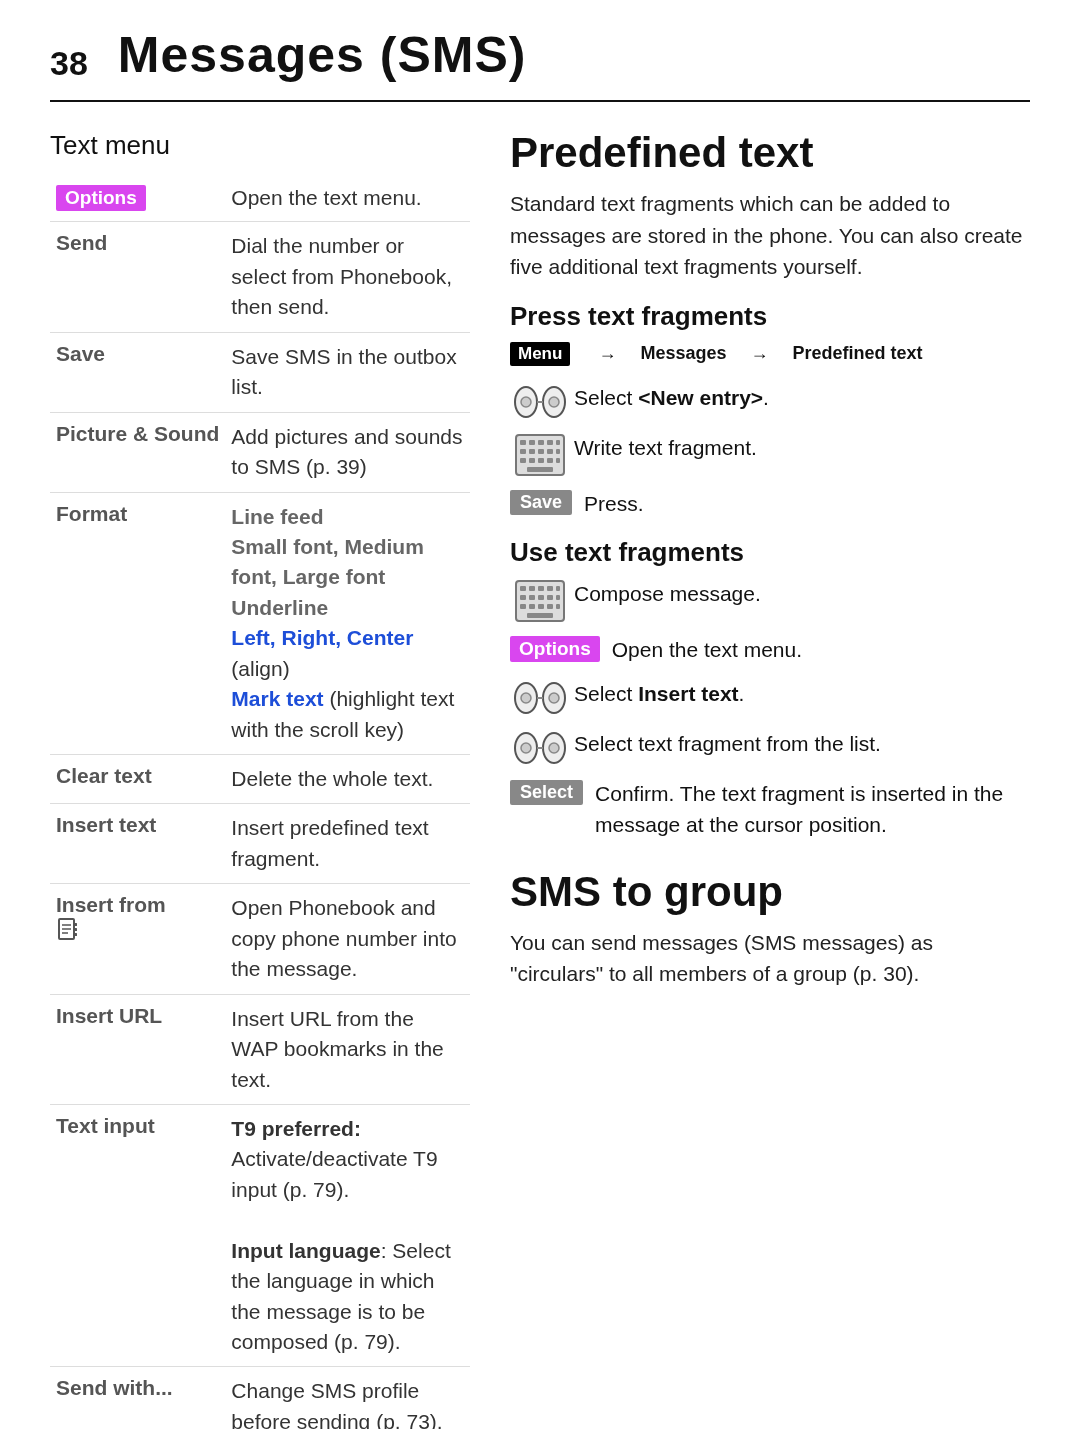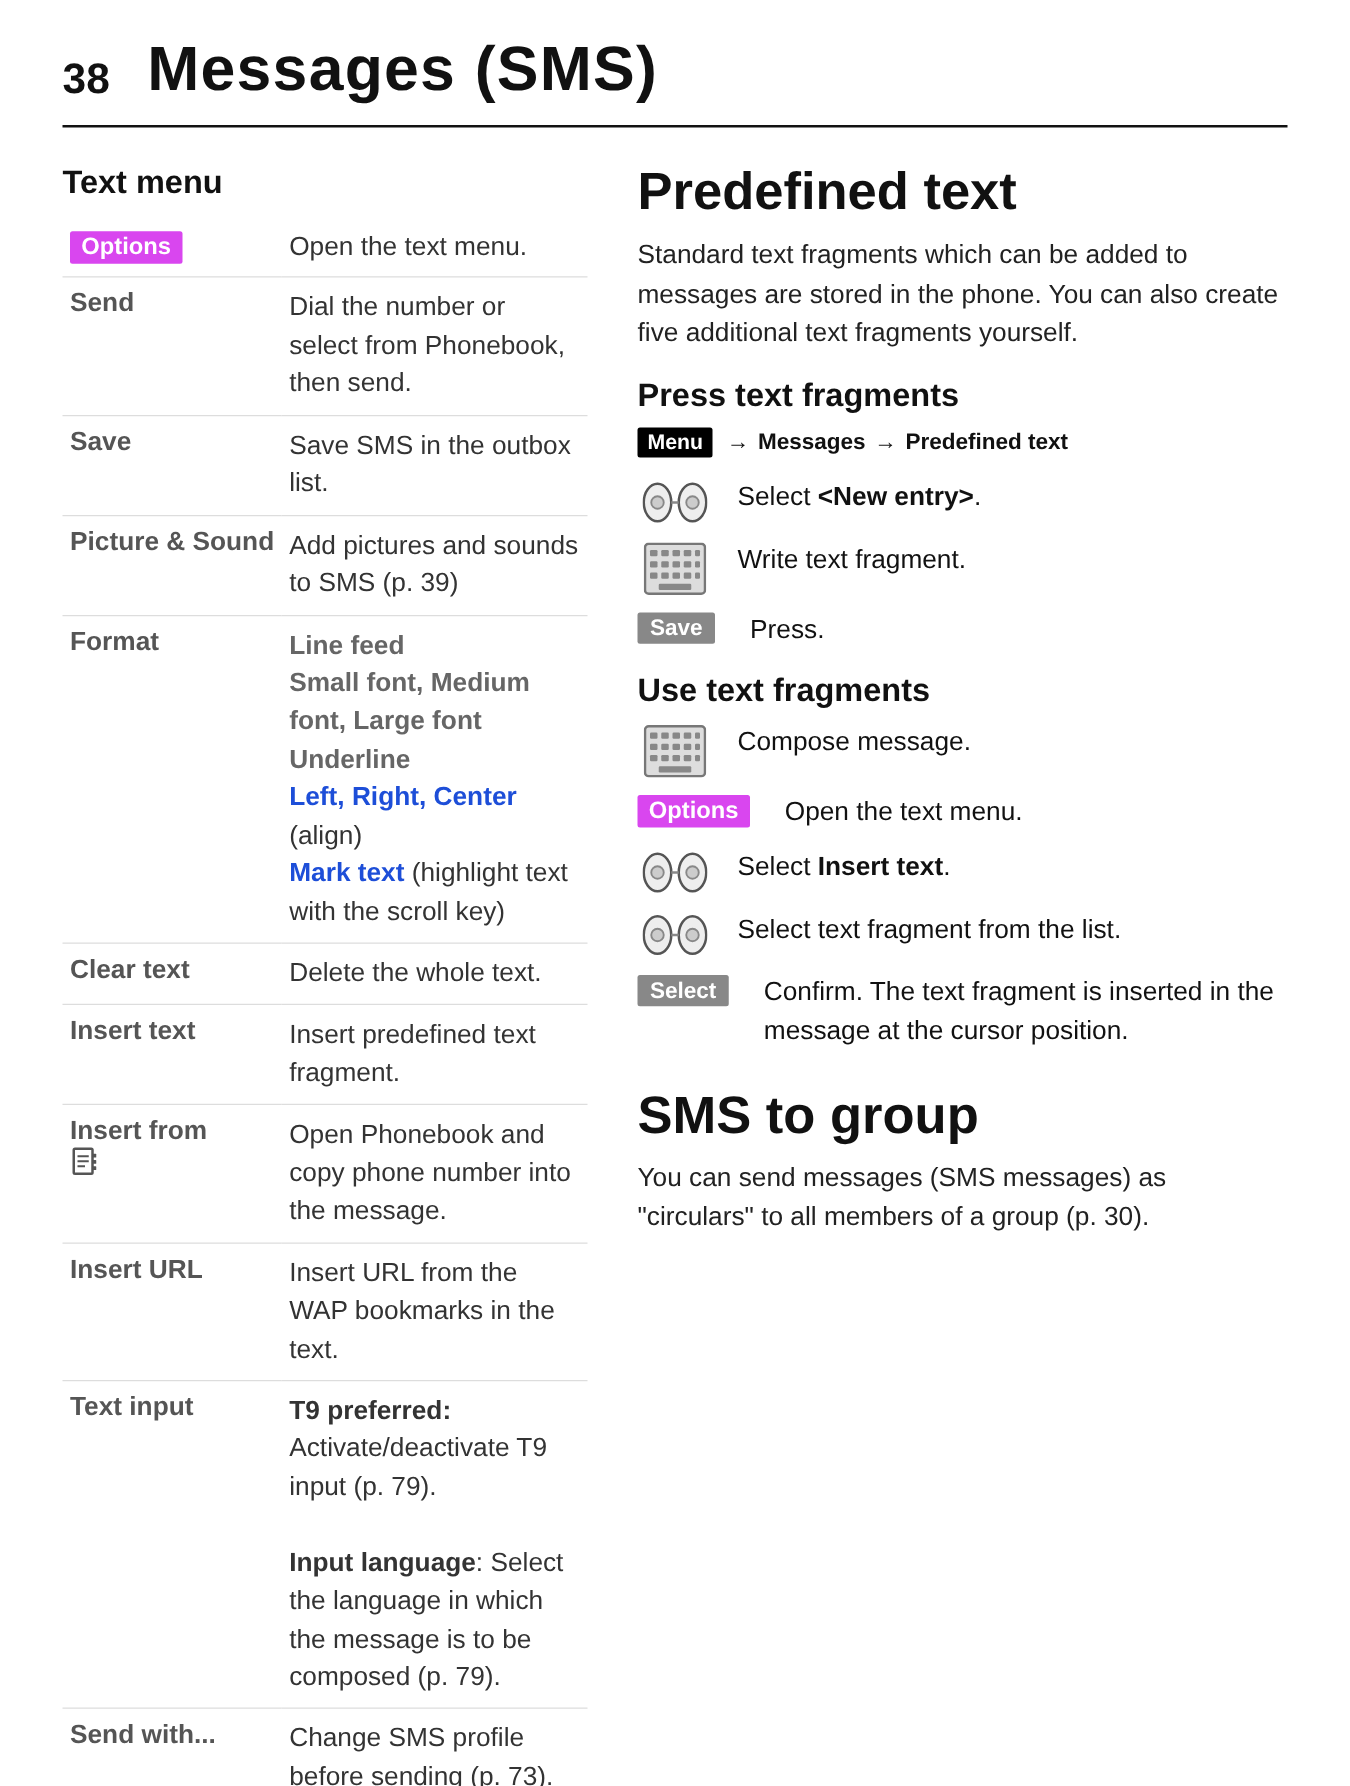--- a/index.html
+++ b/index.html
@@ -42,21 +42,21 @@
     .left-col {
       flex: 0 0 420px;
     }
     .right-col {
       flex: 1;
     }
 
     
     .section-title {
       font-size: 26px;
-      font-weight: bold;
+      font-weight: normal;
       margin-bottom: 14px;
     }
 
     
     .badge-options {
       display: inline-block;
       background: #d946ef;
       color: #fff;
       font-size: 19px;
       font-weight: bold;
@@ -157,38 +157,38 @@
       color: #222;
       margin-bottom: 14px;
     }
 
     
     .nav-path {
       font-size: 19px;
       margin-bottom: 16px;
       display: flex;
       align-items: center;
-      gap: 5px;
+      gap: 22px;
       flex-wrap: wrap;
     }
     .nav-arrow {
       font-size: 18px;
       margin: 0 2px;
     }
     .nav-bold {
       font-weight: bold;
       font-size: 18px;
     }
 
     
     .icon-row {
       display: flex;
       align-items: flex-start;
       margin-bottom: 12px;
-      gap: 20px;
+      gap: 4px;
     }
     .icon-cell {
       flex: 0 0 60px;
       display: flex;
       justify-content: center;
       align-items: center;
       padding-top: 2px;
     }
     .icon-text {
       font-size: 21px;

